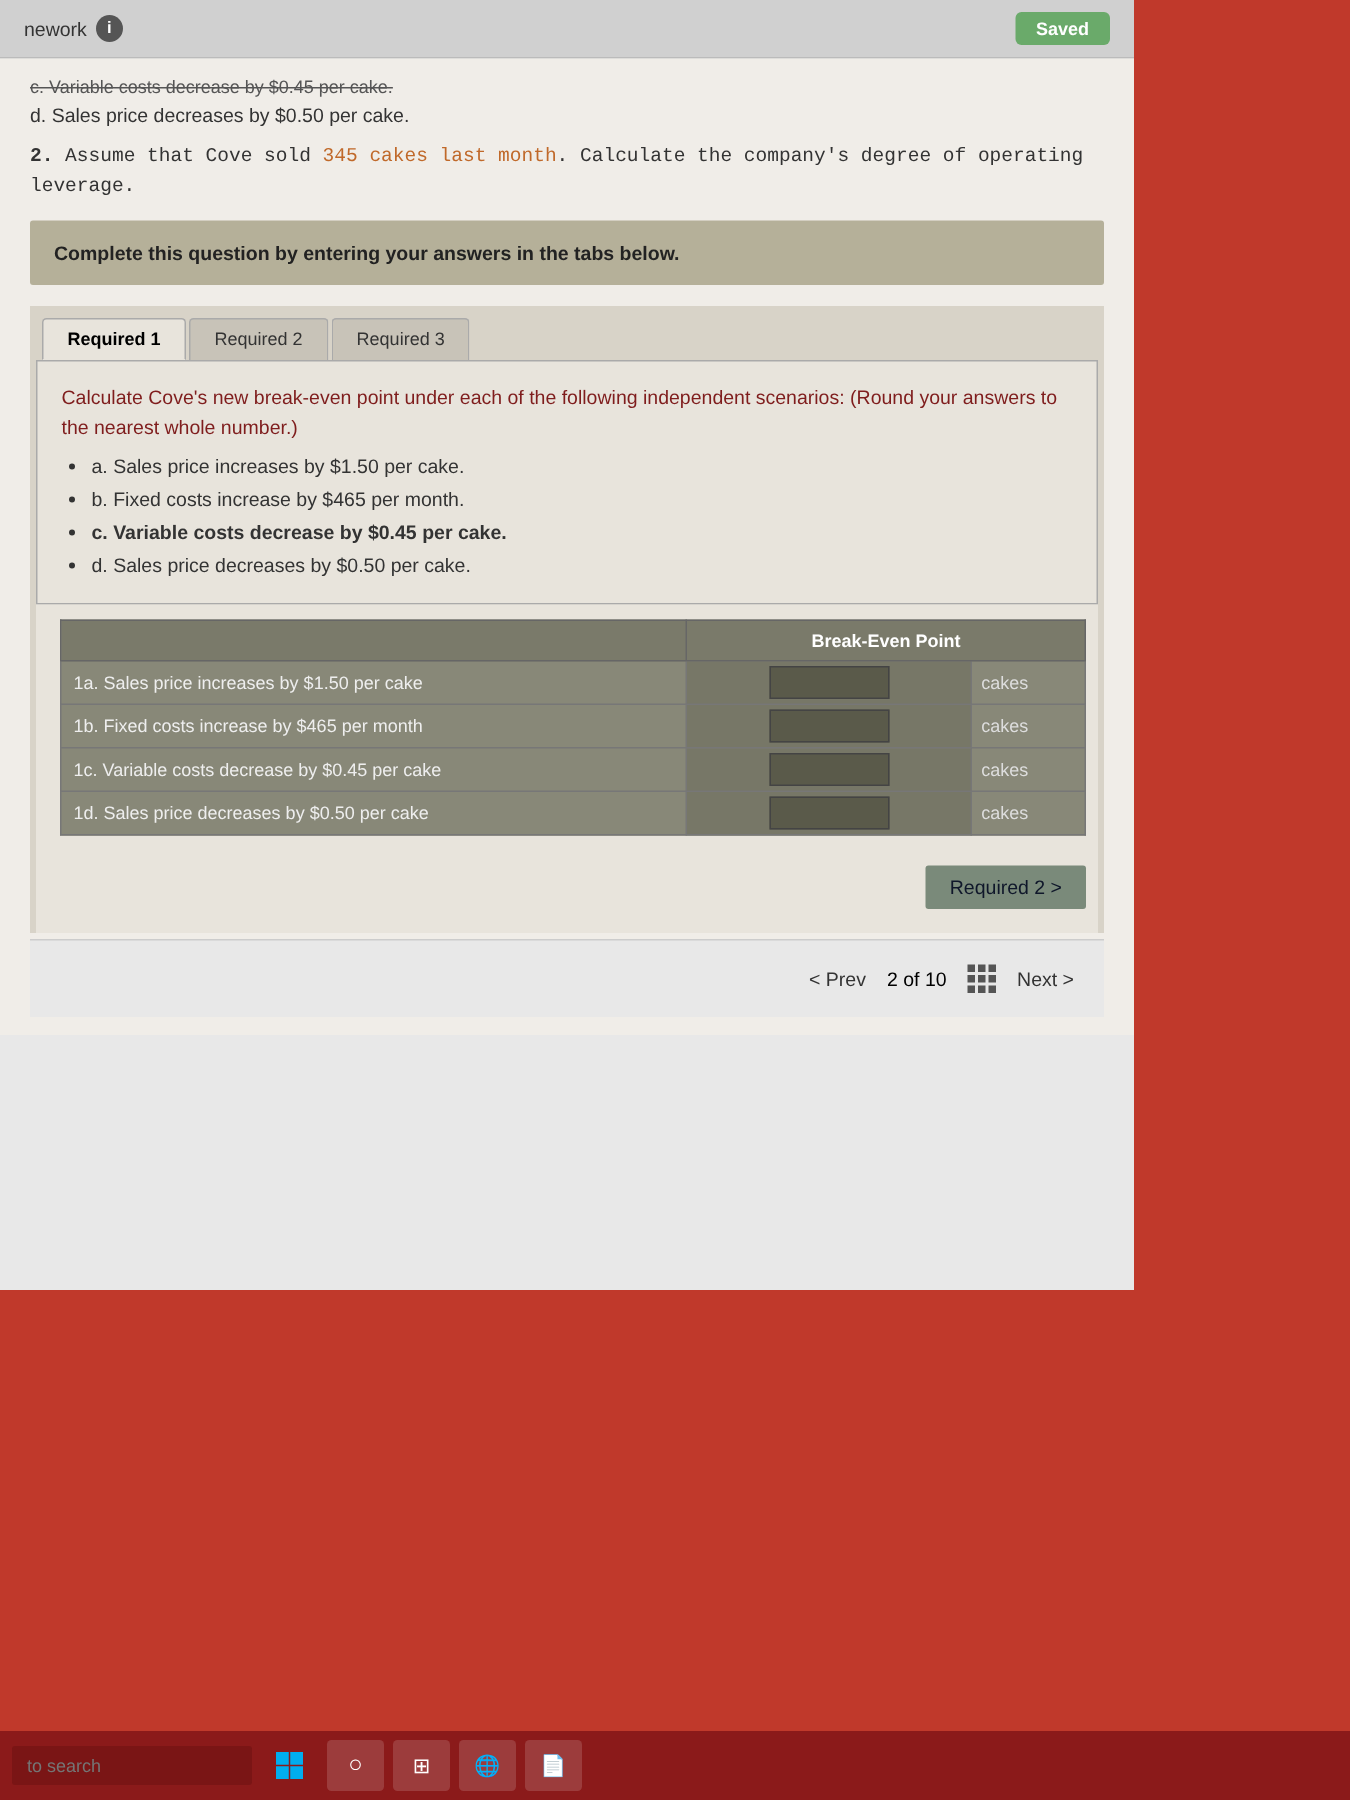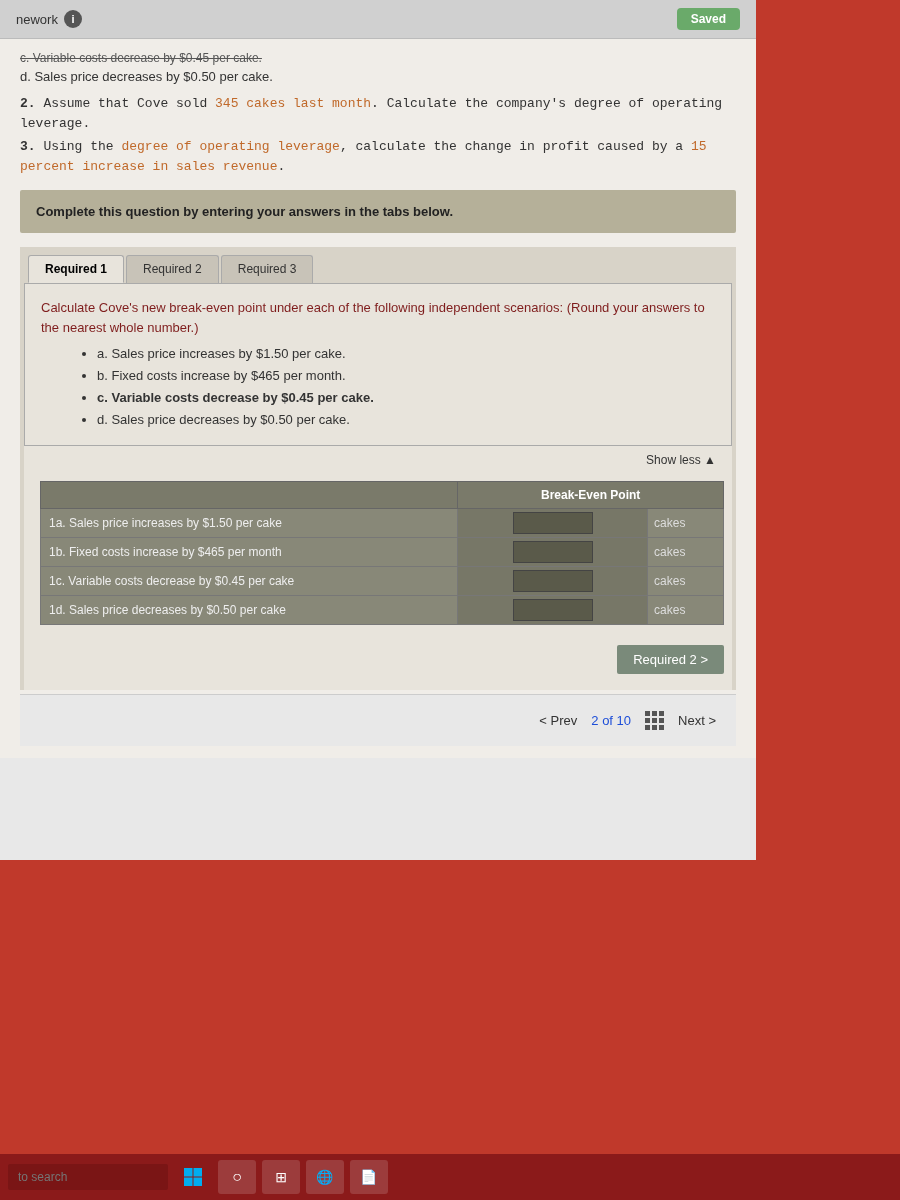--- a/index.html
+++ b/index.html
@@ -144,21 +144,20 @@
     }
 
     .tab-content ul {
       margin-left: 20px;
     }
 
     .tab-content ul li {
       color: #333;
       font-size: 13px;
       line-height: 1.7;
-      margin-left: 36px;
     }
 
     .show-less {
       text-align: right;
       padding: 6px 16px 4px 0;
       background: #e8e4dc;
       margin: 0 4px;
     }
 
     .show-less span {
@@ -229,21 +228,21 @@
       padding: 3px 5px;
       font-size: 12px;
       text-align: right;
     }
 
     .required2-btn {
       display: inline-flex;
       align-items: center;
       gap: 4px;
       background: #7a8a7a;
-      color: #ffffff;
+      color: #0f172a;
       border: none;
       padding: 7px 16px;
       font-size: 13px;
       cursor: pointer;
       margin-top: 10px;
       border-radius: 2px;
     }
 
     .bottom-nav {
       display: flex;
@@ -257,21 +256,21 @@
 
     .nav-link {
       color: #333;
       text-decoration: none;
       font-size: 13px;
       cursor: pointer;
     }
 
     .page-indicator {
       font-size: 13px;
-      color: #1d4ed8;
+      color: #000000;
     }
 
     .grid-icon {
       display: inline-grid;
       grid-template-columns: repeat(3, 5px);
       gap: 2px;
       vertical-align: middle;
     }
 
     .grid-icon span {
@@ -353,23 +352,20 @@
       <span class="info-icon">i</span>
     </div>
     <div class="saved-badge">Saved</div>
   </div>
 
   <div class="content-area">
     <p class="intro-text">c. Variable costs decrease by $0.45 per cake.</p>
     <p class="intro-d">d. Sales price decreases by $0.50 per cake.</p>
     <p class="problem-text">
       <span><strong>2.</strong> Assume that Cove sold <span class="orange">345 cakes last month</span>. Calculate the company's degree of operating leverage.</span>
-    </p>
-    <p class="problem-text">
-      <span><strong>3.</strong> Using the <span class="orange">degree of operating leverage</span>, calculate the change in profit caused by a <span class="orange">15 percent increase in sales revenue</span>.</span>
     </p>
 
     <div class="instruction-box">
       <p>Complete this question by entering your answers in the tabs below.</p>
     </div>
 
     <div class="tabs-container">
       <div class="tabs-row">
         <div class="tab active">Required 1</div>
         <div class="tab">Required 2</div>
@@ -379,23 +375,20 @@
       <div class="tab-content">
         <p>Calculate Cove's new break-even point under each of the following independent scenarios: (Round your answers to the nearest whole number.)</p>
         <ul>
           <li>a. Sales price increases by $1.50 per cake.</li>
           <li>b. Fixed costs increase by $465 per month.</li>
           <li><strong>c. Variable costs decrease by $0.45 per cake.</strong></li>
           <li>d. Sales price decreases by $0.50 per cake.</li>
         </ul>
       </div>
 
-      <div class="show-less">
-        <span>Show less</span>
-      </div>
 
       <div class="table-section">
         <table class="data-table">
           <thead>
             <tr>
               <th></th>
               <th colspan="2">Break-Even Point</th>
             </tr>
           </thead>
           <tbody>

